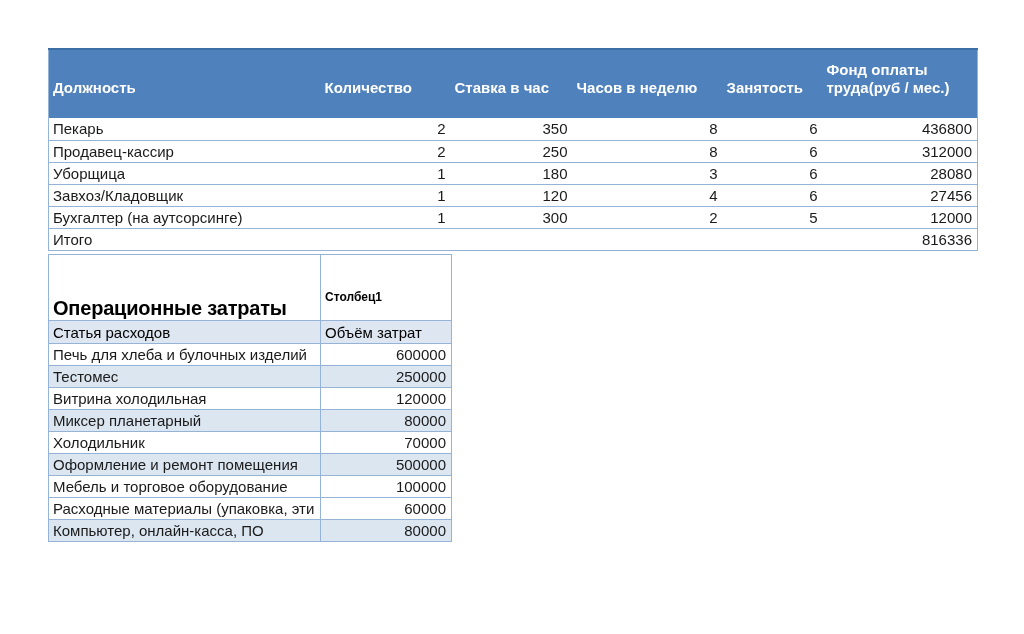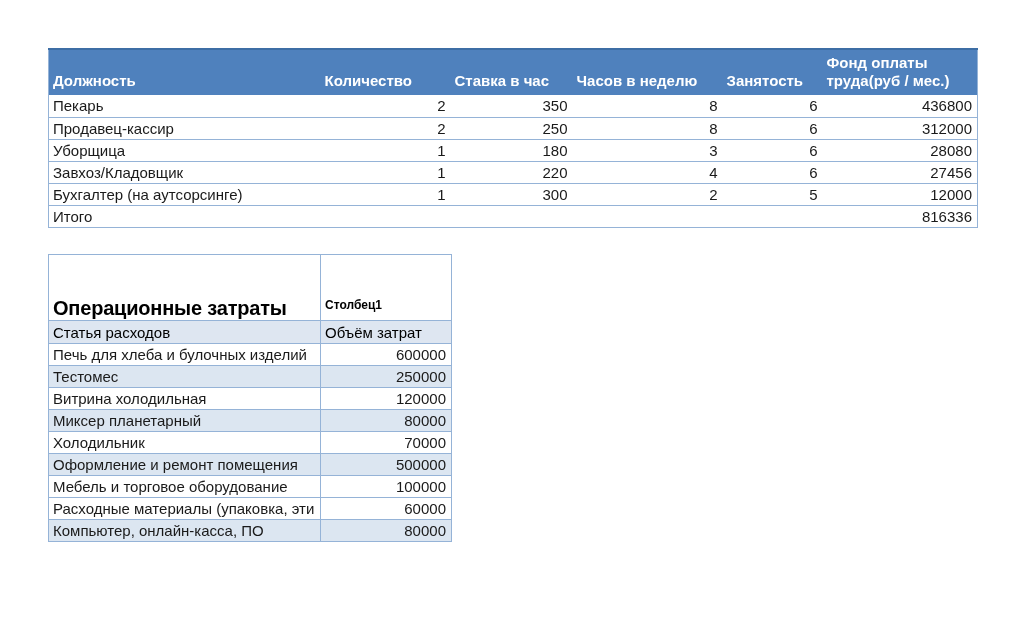--- a/index.html
+++ b/index.html
@@ -26,22 +26,22 @@
     position:absolute;left:48px;top:48px;width:929px;
     border:1px solid var(--grid-line);
     font-size:15px;
   }
   .payroll thead th{
     background:var(--header-blue);
     color:var(--header-text);
     font-weight:bold;
     vertical-align:bottom;
     text-align:left;
-    height:46px;
-    padding:0 4px 4px 4px;
+    height:69px;
+    padding:0 4px 20px 4px;
     line-height:1.25;
     border-top:2px solid #3D6EA5;
   }
   .payroll thead th.wrap{white-space:normal;}
   .payroll td{
     height:22px;
     border-bottom:1px solid var(--grid-line);
     padding:0 5px 0 4px;
   }
   .payroll td.txt{text-align:left;margin-left:20px;}
@@ -52,21 +52,21 @@
     position:absolute;left:48px;top:254px;width:403px;
     border:1px solid var(--grid-line);
     font-size:15px;
   }
   .expenses td{padding:0 5px 0 4px;border-bottom:1px solid var(--grid-line);}
   .expenses .c2{border-left:1px solid var(--grid-line);}
   .expenses .title-row td{
     height:66px;background:#FFFFFF;vertical-align:bottom;border-bottom:1px solid var(--grid-line);
   }
   .title-text{font-size:20px;font-weight:bold;color:#000;letter-spacing:-0.2px;}
-  .col1-label{font-size:12px;font-weight:bold;color:#000;padding-bottom:8px;display:inline-block;}
+  .col1-label{font-size:12px;font-weight:bold;color:#000;padding-bottom:16px;display:inline-block;}
   .expenses .head-row td{
     height:23px;background:var(--subheader-fill);font-weight:normal;color:#000;
   }
   .expenses .data-row td{height:22px;}
   .expenses .data-row.band td{background:var(--band-fill);}
   .expenses td.txt{text-align:left;}
   .expenses td.num{text-align:right;}
 </style>
 </head>
 <body>
@@ -111,21 +111,21 @@
       <td class="txt">Уборщица</td>
       <td class="num">1</td>
       <td class="num">180</td>
       <td class="num">3</td>
       <td class="num">6</td>
       <td class="num">28080</td>
     </tr>
     <tr>
       <td class="txt">Завхоз/Кладовщик</td>
       <td class="num">1</td>
-      <td class="num">220</td>
+      <td class="num">120</td>
       <td class="num">4</td>
       <td class="num">6</td>
       <td class="num">27456</td>
     </tr>
     <tr>
       <td class="txt">Бухгалтер (на аутсорсинге)</td>
       <td class="num">1</td>
       <td class="num">300</td>
       <td class="num">2</td>
       <td class="num">5</td>

